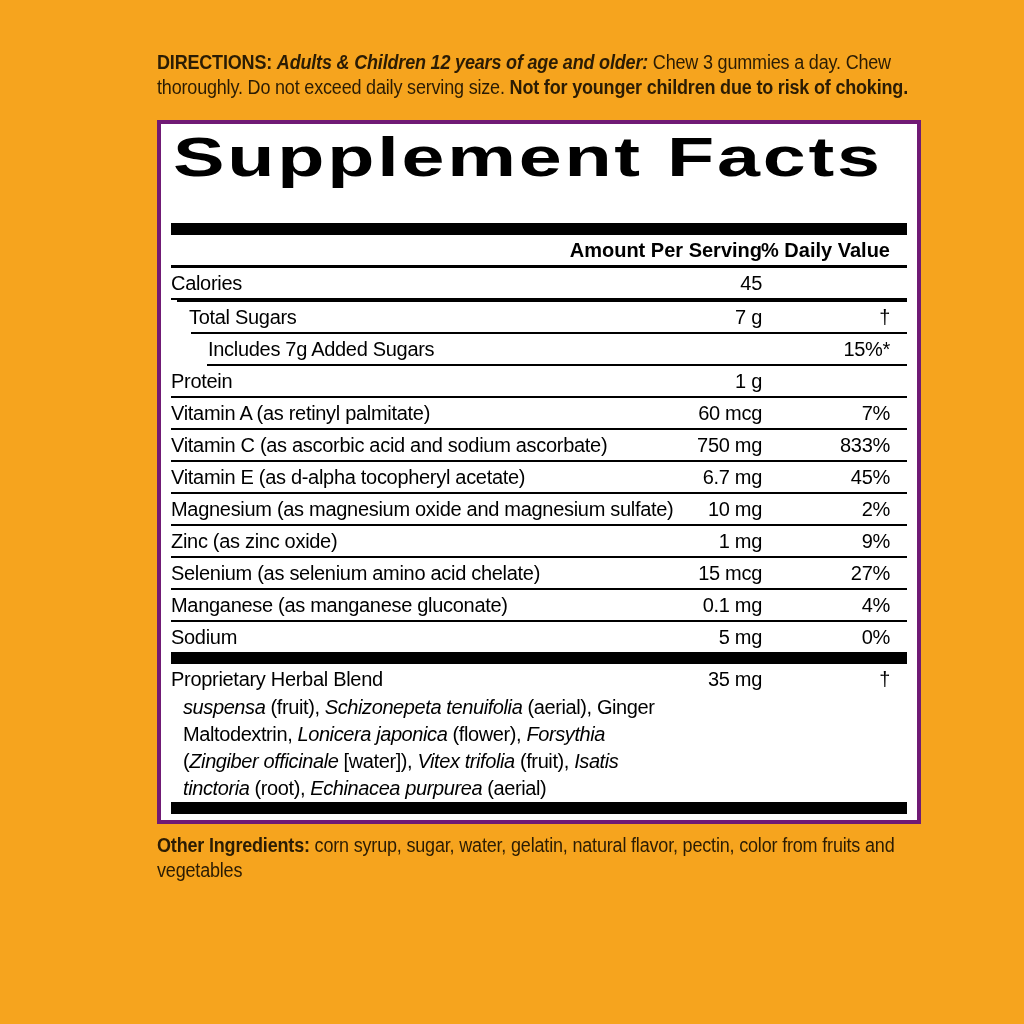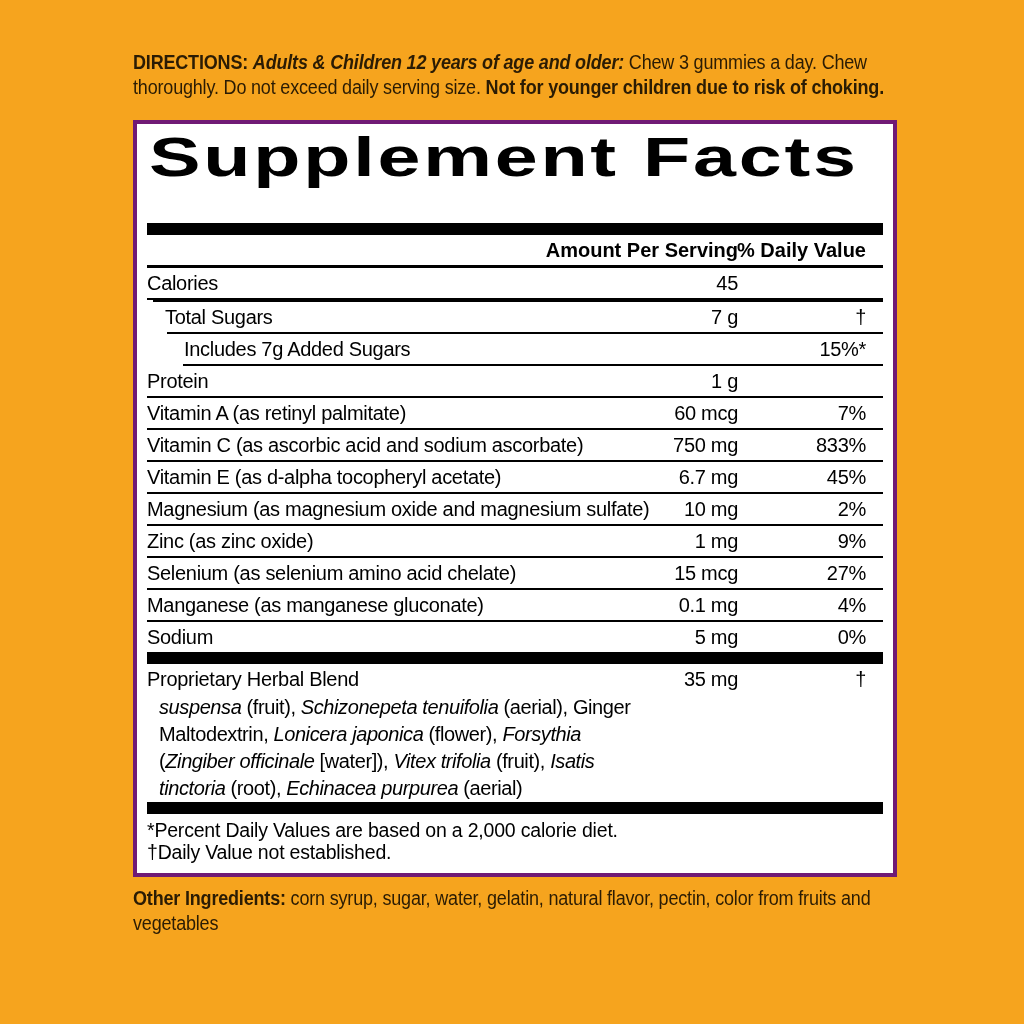--- a/index.html
+++ b/index.html
@@ -2,21 +2,21 @@
 <html><head>
 <meta charset="utf-8">
 <style>
   html,body{margin:0;padding:0;}
   body{
     width:1024px;height:1024px;overflow:hidden;
     background:#F6A41E;
     font-family:"Liberation Sans", sans-serif;
     color:#000;
   }
-  .stage{position:relative;width:928px;height:1024px;}
+  .stage{position:relative;width:928px;height:1024px;margin-left:24px;}
   .col{position:absolute;left:133px;top:0;width:764px;}
 
   
   .outside{
     color:#2B1C04;
     font-size:20px;line-height:25px;letter-spacing:-0.2px;
     width:849px;transform:scaleX(0.9);transform-origin:left top;
   }
   .directions{margin-top:50px;}
   .other{margin-top:9px;}
@@ -192,22 +192,18 @@
 
       <div class="blend-desc">
         <div class="line"><span class="it">suspensa</span><span> (fruit), </span><span class="it">Schizonepeta tenuifolia</span><span> (aerial), Ginger</span></div>
         <div class="line"><span>Maltodextrin, </span><span class="it">Lonicera japonica</span><span> (flower), </span><span class="it">Forsythia</span></div>
         <div class="line"><span>(</span><span class="it">Zingiber officinale</span><span> [water]), </span><span class="it">Vitex trifolia</span><span> (fruit), </span><span class="it">Isatis</span></div>
         <div class="line"><span class="it">tinctoria</span><span> (root), </span><span class="it">Echinacea purpurea</span><span> (aerial)</span></div>
       </div>
 
       <div class="bar"></div>
 
-      <div class="footnotes">
-        <div>*Percent Daily Values are based on a 2,000 calorie diet.</div>
-        <div>†Daily Value not established.</div>
-      </div>
     </div>
 
     <p class="outside other"><span class="b">Other Ingredients:</span><span> corn syrup, sugar, water, gelatin, natural flavor, pectin, color from fruits and vegetables</span></p>
 
   </div>
 </div>
 
 </body></html>

